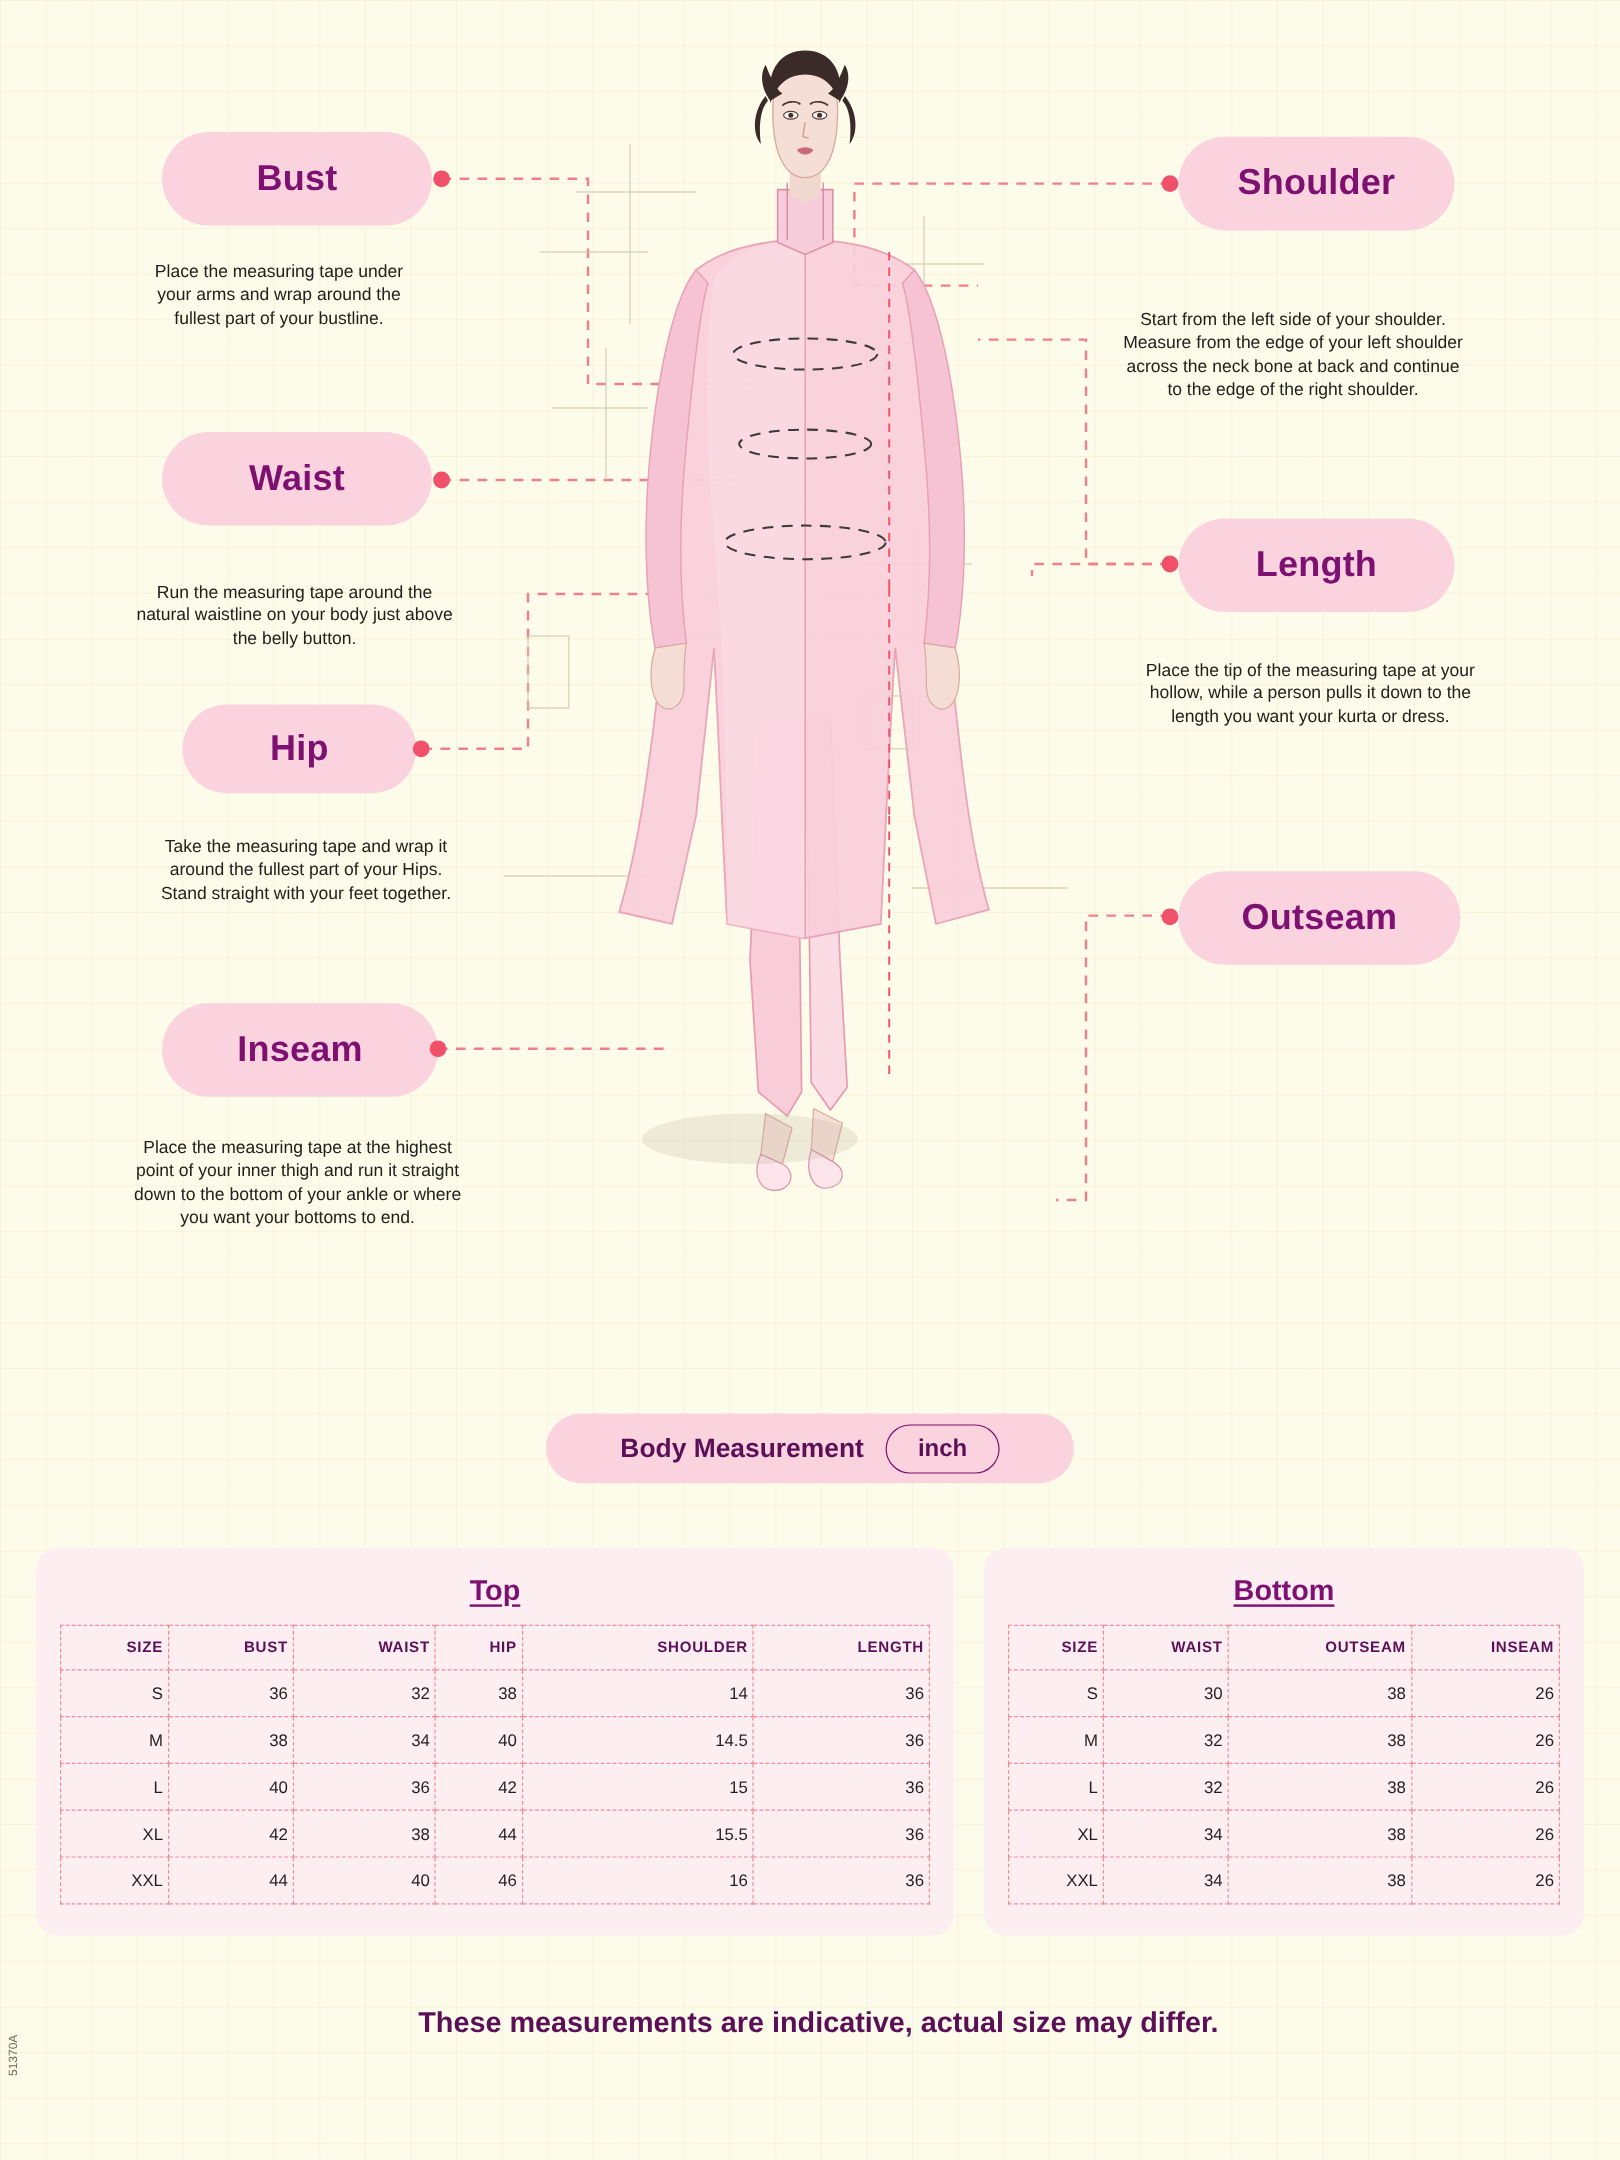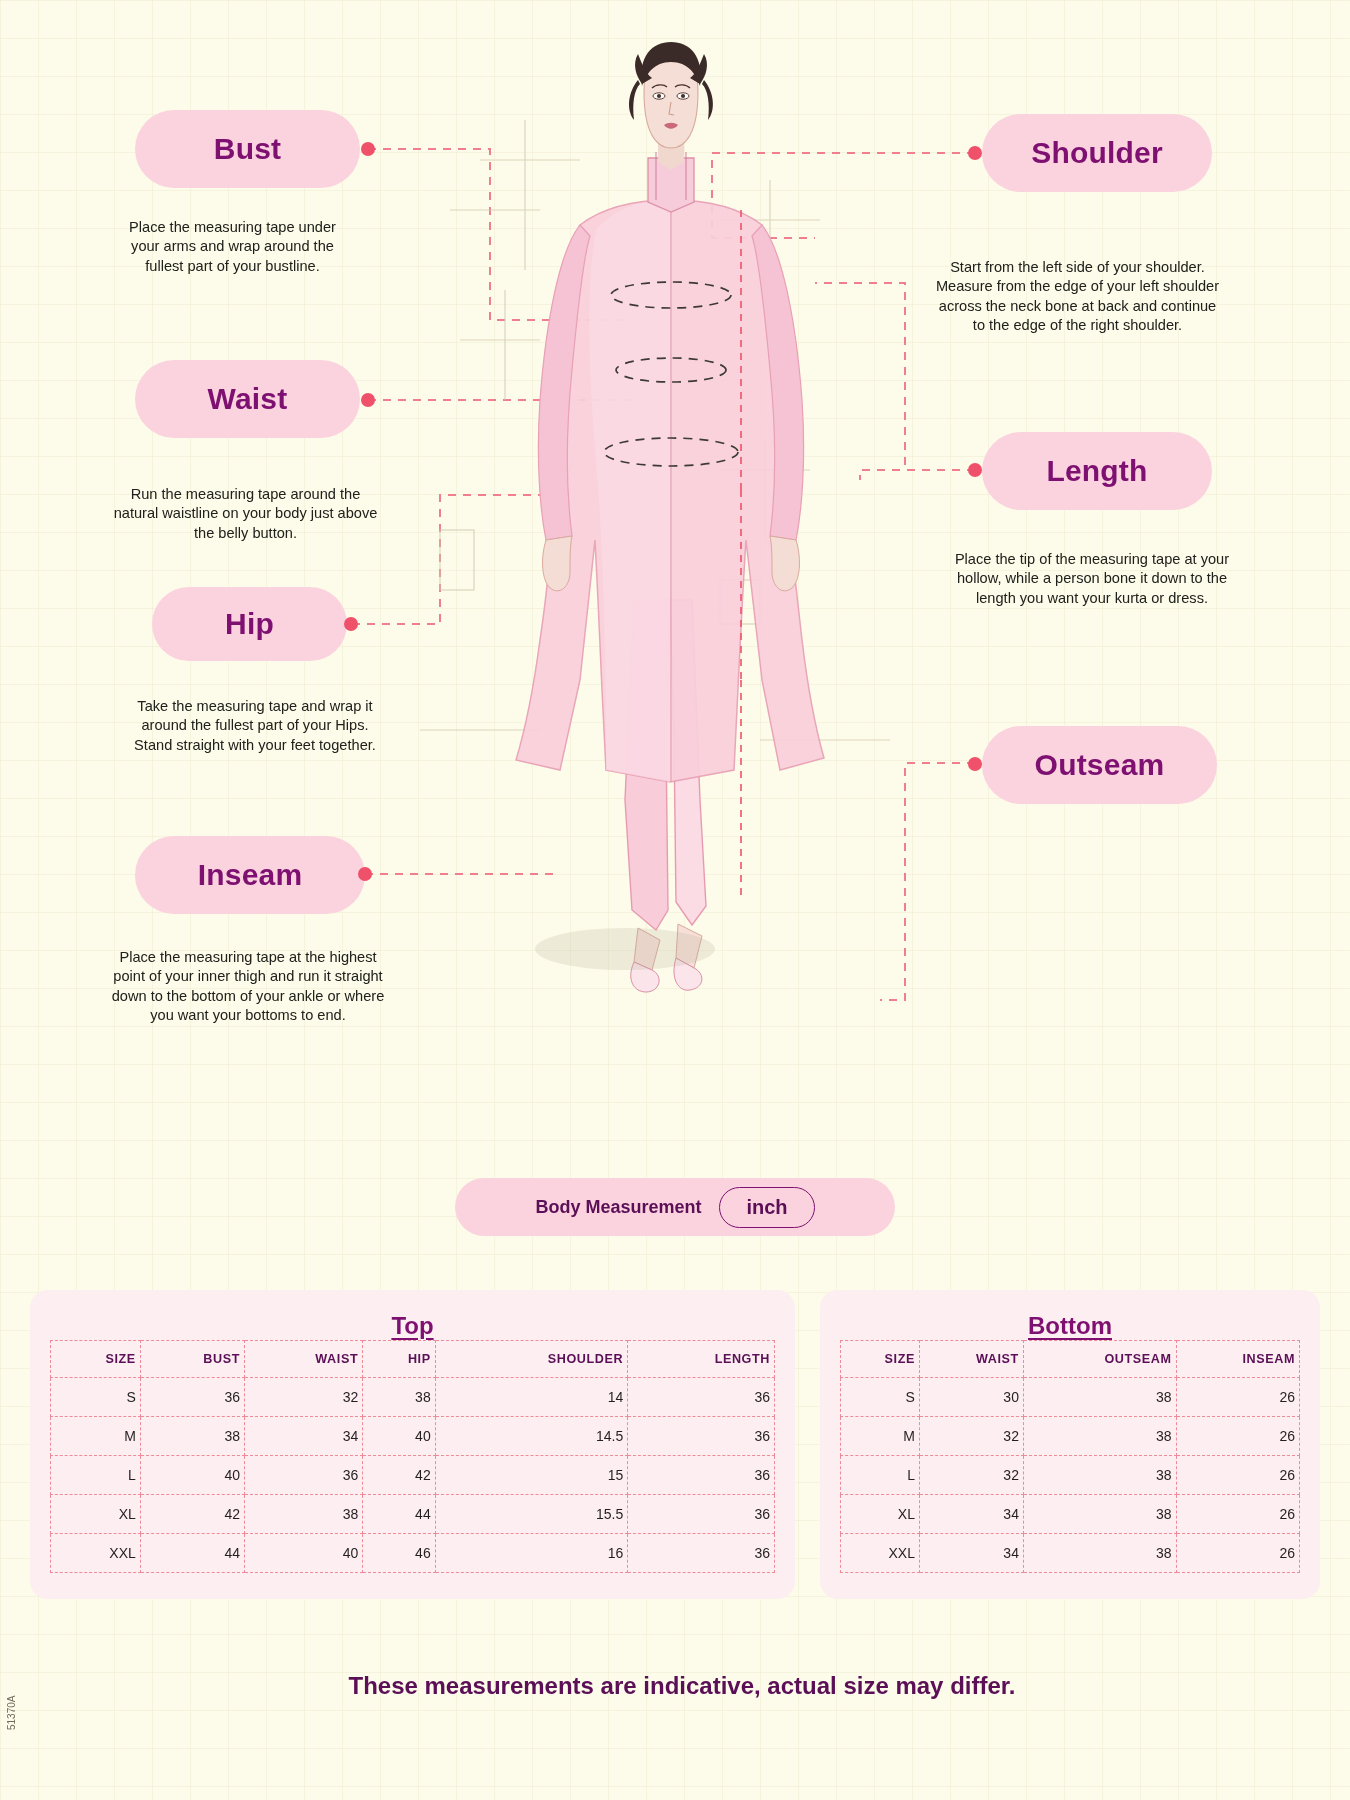--- a/index.html
+++ b/index.html
@@ -59,40 +59,41 @@
     left:115px;
   }
 
   
   .bm-bar {
     position:absolute;
     left:455px; top:1178px; width:440px; height:58px;
     background:#fbd3de; border-radius:999px;
     display:flex; align-items:center; justify-content:center; gap:18px;
   }
-  .bm-label { font-size:18px; font-weight:bold; color:#5a0f56; }
+  .bm-label { font-size:22px; font-weight:bold; color:#5a0f56; }
   .bm-unit {
     border:1.6px solid #7d1070; border-radius:999px;
     padding:8px 26px; font-size:20px; font-weight:bold; color:#5a0f56;
     background:transparent;
   }
 
   
   .table-card {
     position:absolute;
     background:#fdeef1;
     border-radius:18px;
     padding:22px 20px 26px;
   }
   #card-top { left:30px; top:1290px; width:765px; }
   #card-bottom { left:820px; top:1290px; width:500px; }
 
   .card-title {
     text-align:center; font-size:24px; font-weight:bold; color:#7d1070;
     text-decoration:underline; text-underline-offset:4px;
+    margin-bottom:14px;
   }
   table { width:100%; border-collapse:collapse; }
   th, td {
     border:1px dashed #ef8a99;
     text-align:right;
     color:#231f20;
     padding:11px 4px;
     font-size:14px;
   }
   th { font-size:12.6px; font-weight:bold; letter-spacing:.6px; color:#5a0f56; }
@@ -261,21 +262,21 @@
   <div class="pill" style="left:982px; top:114px; width:230px; height:78px;">
     <span class="pill-label">Shoulder</span>
   </div>
   <div class="dot" style="left:968px; top:146px;"></div>
   <div class="desc right" style="left:935px; top:230px; width:285px;margin-top:28px;">Start from the left side of your shoulder. Measure from the edge of your left shoulder across the neck bone at back and continue to the edge of the right shoulder.</div>
 
   <div class="pill" style="left:982px; top:432px; width:230px; height:78px;">
     <span class="pill-label">Length</span>
   </div>
   <div class="dot" style="left:968px; top:463px;"></div>
-  <div class="desc right" style="left:952px; top:550px; width:280px;">Place the tip of the measuring tape at your hollow, while a person bone it down to the length you want your kurta or dress.</div>
+  <div class="desc right" style="left:952px; top:550px; width:280px;">Place the tip of the measuring tape at your hollow, while a person pulls it down to the length you want your kurta or dress.</div>
 
   <div class="pill" style="left:982px; top:726px; width:235px; height:78px;">
     <span class="pill-label">Outseam</span>
   </div>
   <div class="dot" style="left:968px; top:757px;"></div>
 
   <div class="bm-bar">
     <span class="bm-label">Body Measurement</span>
     <span class="bm-unit">inch</span>
   </div>

